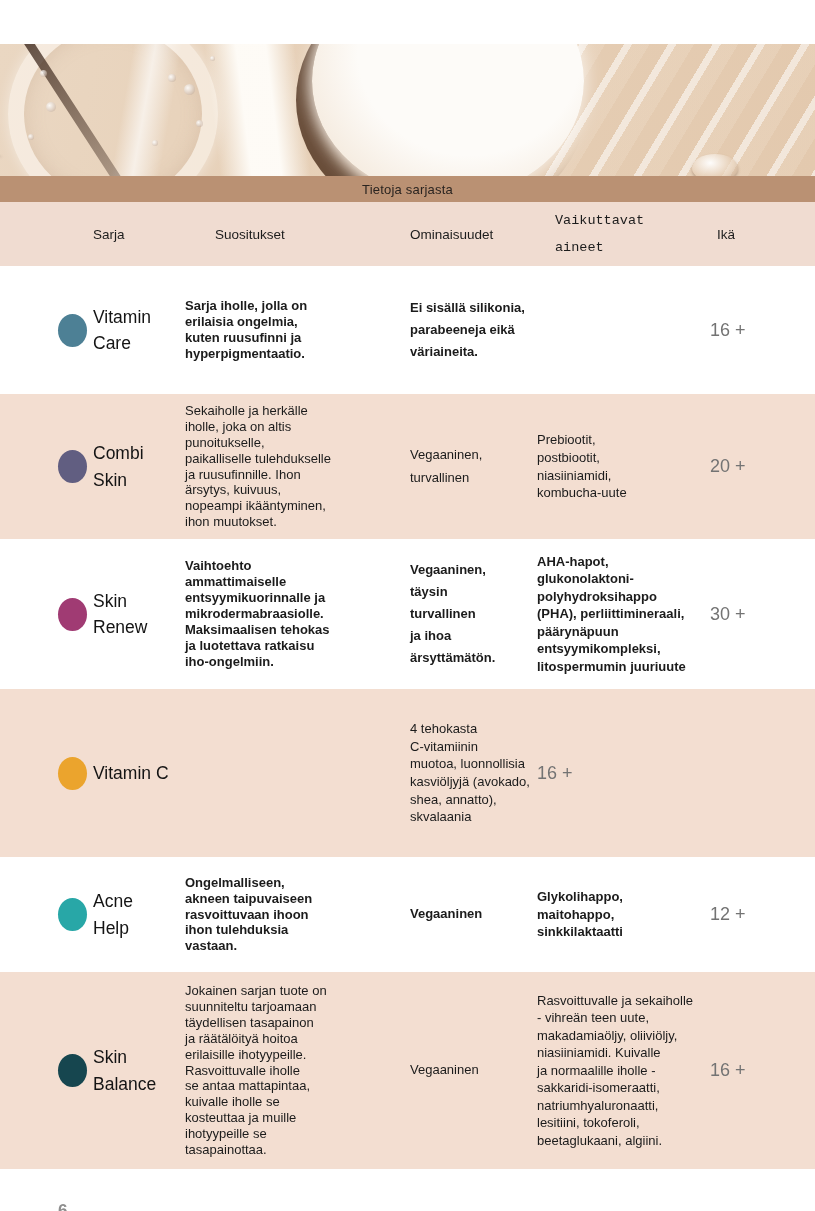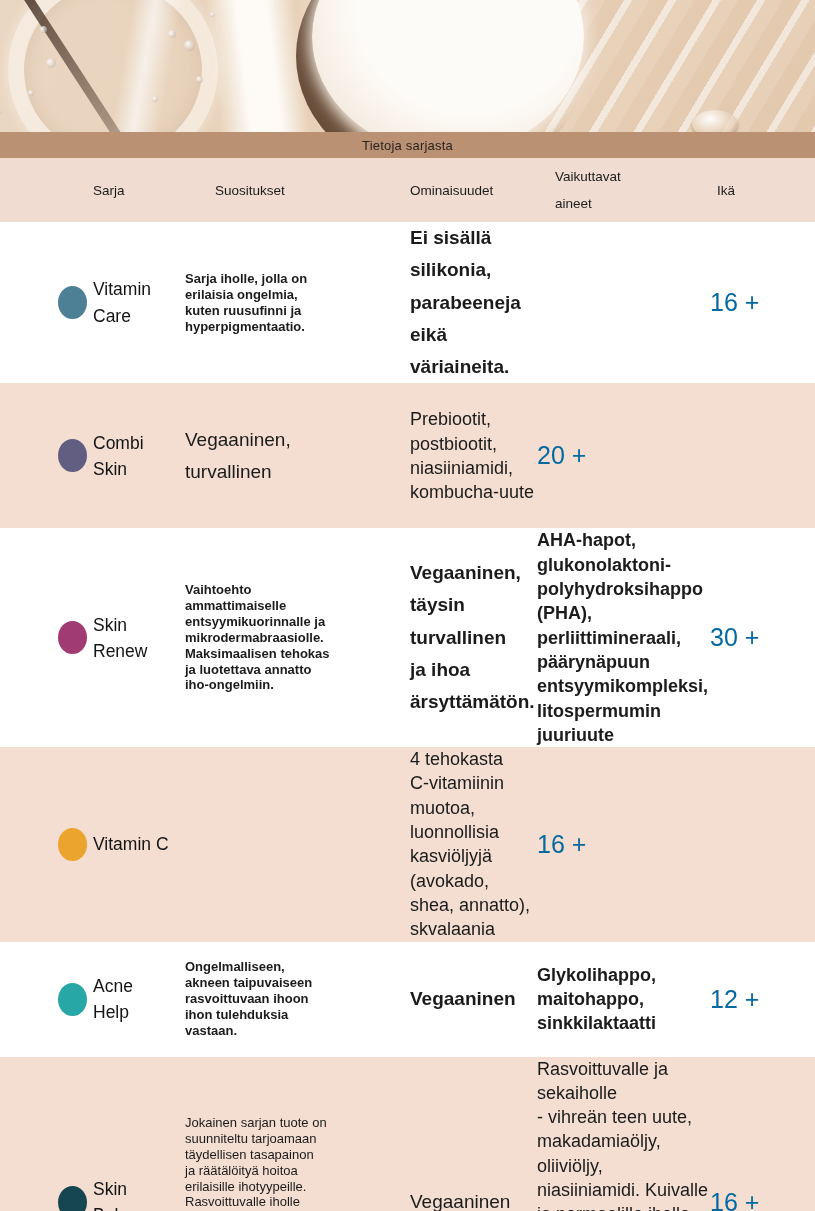--- a/index.html
+++ b/index.html
@@ -2,21 +2,21 @@
 <html style="--banner-bg: #ba9173; --header-bg: #f0dcd1; --row-shade: #f3ded1; --pagenum-color: #8e8e8e;"><head>
 <meta charset="utf-8">
 <style>
   html,body{margin:0;padding:0;}
   body{
     width:815px;height:1211px;overflow:hidden;
     font-family:"Liberation Sans", sans-serif;
     background:#ffffff;
     -webkit-font-smoothing:antialiased;
   }
-  .page{width:815px;height:1004px;display:flex;flex-direction:column;background:#fff;}
+  .page{width:815px;height:1004px;display:flex;flex-direction:column;background:#fff;margin-top:44px;}
 
   
   .hero{position:relative;height:132px;overflow:hidden;flex:0 0 auto;
     background:linear-gradient(100deg,#ead7c2 0%,#e6cfb6 45%,#e3c9ae 100%);}
   .hero *{position:absolute;}
   .stripes{right:-90px;top:-100px;width:520px;height:340px;transform:rotate(31deg);
     background:repeating-linear-gradient(90deg,rgba(255,255,255,0) 0 16px,rgba(255,255,255,.55) 16px 23px,rgba(248,238,224,.18) 23px 38px);}
   .gel-ring{left:8px;top:-32px;width:178px;height:172px;border-radius:50%;
     border:16px solid rgba(255,251,246,.55);
     box-shadow:0 0 14px rgba(255,255,255,.45), inset 0 0 20px rgba(180,148,122,.28);}
@@ -53,41 +53,41 @@
     display:flex;align-items:center;justify-content:center;
     font-size:13px;color:#2a2420;letter-spacing:.2px;}
 
   
   .grid{display:grid;grid-template-columns:35px 92px 225px 127px 173px 1fr;
     padding:0 30px 0 58px;box-sizing:border-box;align-items:center;}
   .thead{background:var(--header-bg,#f0dcd1);height:64px;flex:0 0 auto;
     font-size:13.5px;color:#1c1c1c;}
   .th{line-height:2;}
   .th-suositukset{padding-left:30px;}
-  .th-vaikuttavat{padding-left:18px;width:90px;}
+  .th-vaikuttavat{padding-left:18px;width:90px;font-family:Liberation Mono, monospace;}
   .th-ika{padding-left:7px;}
 
   .row{color:#1b1b1b;}
   .row.shaded{background:var(--row-shade,#f3ded1);}
   .row.plain{background:#ffffff;}
   .row.plain .cell-text{font-weight:700;}
   .tbody .row:nth-child(1){min-height:128px;}
   .tbody .row:nth-child(2){min-height:145px;}
   .tbody .row:nth-child(3){min-height:150px;}
   .tbody .row:nth-child(4){min-height:168px;}
   .tbody .row:nth-child(5){min-height:115px;}
   .tbody .row:nth-child(6){min-height:197px;}
 
   .dot{width:29px;height:33px;border-radius:50%;}
   .name{font-size:17.5px;line-height:1.5;white-space:pre-line;color:#141414;}
   .cell-text{white-space:pre-line;}
   .suositukset{font-size:13px;line-height:1.22;padding-right:10px;}
-  .ominaisuudet{font-size:19px;line-height:1.7;}
-  .vaikuttavat{font-size:18px;line-height:1.35;}
-  .ika{font-size:25px;white-space:nowrap;color:#0369a1;}
+  .ominaisuudet{font-size:13px;line-height:1.7;}
+  .vaikuttavat{font-size:13px;line-height:1.35;}
+  .ika{font-size:18px;white-space:nowrap;color:#737373;}
 
   
   .footer{flex:1 1 auto;background:#fff;padding:32px 0 0 58px;box-sizing:border-box;}
   .page-number{font-size:17px;font-weight:700;color:var(--pagenum-color,#8e8e8e);}
 </style>
 </head>
 <body>
 
 <div class="page">
 
@@ -140,40 +140,48 @@
 väriaineita.</div>
     <div class="cell-text vaikuttavat"></div>
     <div class="ika">16 +</div>
   </div>
       <div class="row grid shaded">
     <div>
       <div class="dot" style="background: rgb(97, 94, 129);"></div>
     </div>
     <div class="name">Combi
 Skin</div>
+    <div class="cell-text suositukset">Sekaiholle ja herkälle
+iholle, joka on altis
+punoitukselle,
+paikalliselle tulehdukselle
+ja ruusufinnille. Ihon
+ärsytys, kuivuus,
+nopeampi ikääntyminen,
+ihon muutokset.</div>
     <div class="cell-text ominaisuudet">Vegaaninen,
 turvallinen</div>
     <div class="cell-text vaikuttavat">Prebiootit,
 postbiootit,
 niasiiniamidi,
 kombucha-uute</div>
     <div class="ika">20 +</div>
   </div>
       <div class="row grid plain">
     <div>
       <div class="dot" style="background: rgb(160, 59, 115);"></div>
     </div>
     <div class="name">Skin
 Renew</div>
     <div class="cell-text suositukset">Vaihtoehto
 ammattimaiselle
 entsyymikuorinnalle ja
 mikrodermabraasiolle.
 Maksimaalisen tehokas
-ja luotettava annatto
+ja luotettava ratkaisu
 iho-ongelmiin.</div>
     <div class="cell-text ominaisuudet">Vegaaninen,
 täysin
 turvallinen
 ja ihoa
 ärsyttämätön.</div>
     <div class="cell-text vaikuttavat">AHA-hapot,
 glukonolaktoni-
 polyhydroksihappo
 (PHA), perliittimineraali,

